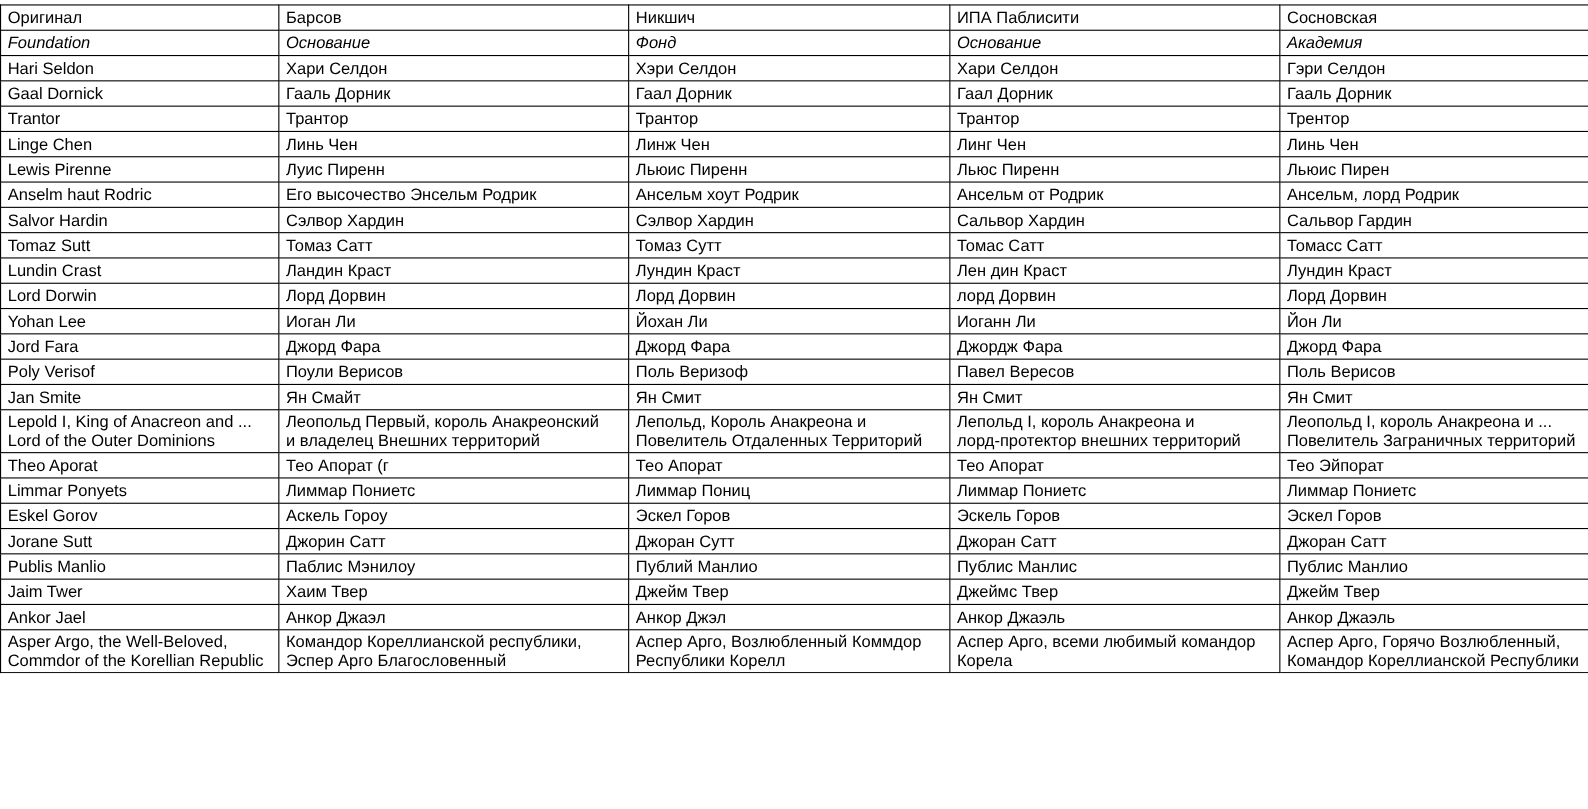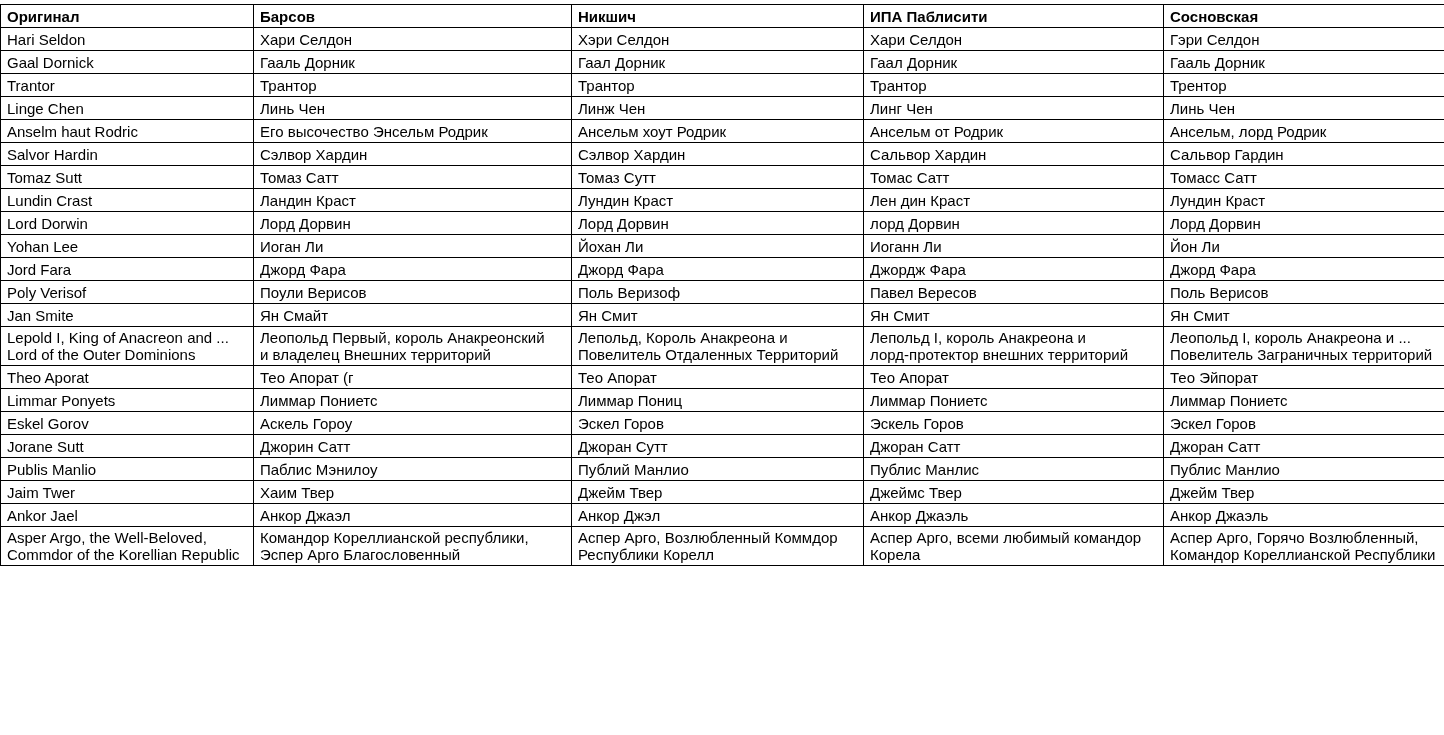--- a/index.html
+++ b/index.html
@@ -20,21 +20,21 @@
     border:1.5px solid #000;
     padding:2px 4px 2px 6px;
     text-align:left;
     vertical-align:middle;
     line-height:17px;
     height:18px;
     white-space:pre-line;
     overflow:hidden;
   }
   table.cmp th{
-    font-weight:bold;
+    font-weight:normal;
   }
   tr.title-row td{
     font-style:italic;
   }
   col.c0{width:253px;}
   col.c1{width:318px;}
   col.c2{width:292px;}
   col.c3{width:300px;}
   col.c4{width:281px;}
 </style>
@@ -53,20 +53,27 @@
     <thead>
       <tr>
         <th>Оригинал</th>
         <th>Барсов</th>
         <th>Никшич</th>
         <th>ИПА Паблисити</th>
         <th>Сосновская</th>
       </tr>
     </thead>
     <tbody>
+      <tr class="title-row">
+        <td>Foundation</td>
+        <td>Основание</td>
+        <td>Фонд</td>
+        <td>Основание</td>
+        <td>Академия</td>
+      </tr>
 
     <tr>
           <td>Hari Seldon</td>
           <td>Хари Селдон</td>
           <td>Хэри Селдон</td>
           <td>Хари Селдон</td>
           <td>Гэри Селдон</td>
         </tr>
         <tr>
           <td>Gaal Dornick</td>
@@ -81,20 +88,27 @@
           <td>Трантор</td>
           <td>Трантор</td>
           <td>Трентор</td>
         </tr>
         <tr>
           <td>Linge Chen</td>
           <td>Линь Чен</td>
           <td>Линж Чен</td>
           <td>Линг Чен</td>
           <td>Линь Чен</td>
+        </tr>
+        <tr>
+          <td>Lewis Pirenne</td>
+          <td>Луис Пиренн</td>
+          <td>Льюис Пиренн</td>
+          <td>Льюс Пиренн</td>
+          <td>Льюис Пирен</td>
         </tr>
         <tr>
           <td>Anselm haut Rodric</td>
           <td>Его высочество Энсельм Родрик</td>
           <td>Ансельм хоут Родрик</td>
           <td>Ансельм от Родрик</td>
           <td>Ансельм, лорд Родрик</td>
         </tr>
         <tr>
           <td>Salvor Hardin</td>

